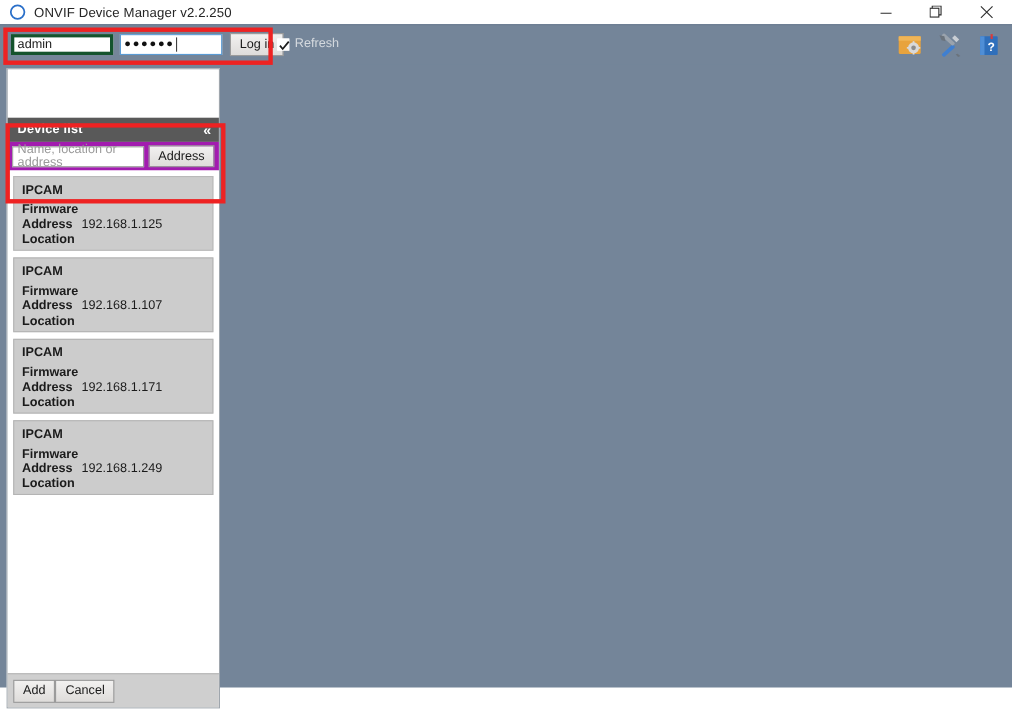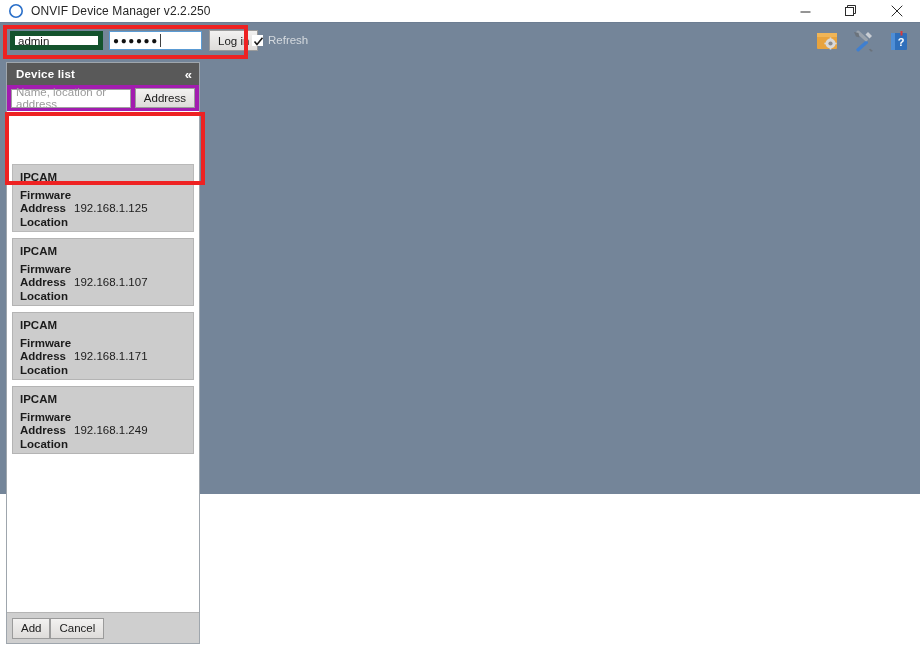--- a/index.html
+++ b/index.html
@@ -11,21 +11,21 @@
     height: 650px;
     overflow: hidden;
     font-family: "Liberation Sans", sans-serif;
     background: #ffffff;
     -webkit-font-smoothing: antialiased;
   }
 
   #app {
     position: relative;
     width: 920px;
-    height: 494px;
+    height: 625px;
     background: #748599;
   }
 
   
   .titlebar {
     position: absolute;
     left: 0; top: 0;
     width: 920px; height: 22px;
     background: #ffffff;
     display: flex;
@@ -69,21 +69,21 @@
 
   .login-fields {
     position: absolute;
     left: 10px; top: 30px;
     display: flex;
     align-items: center;
   }
   .txtfield {
     height: 19px;
     background: #ffffff;
-    border: 5px solid #14532d;
+    border: 3px solid #14532d;
     box-sizing: border-box;
     font-size: 11.5px;
     color: #1a1a1a;
     padding: 0 3px;
     display: flex;
     align-items: center;
     font-family: "Liberation Sans", sans-serif;
   }
   .txtfield.user { width: 93px; }
   .txtfield.pass {
@@ -176,20 +176,21 @@
   }
   .panel-header {
     height: 22px;
     background: #595959;
     color: #ffffff;
     display: flex;
     align-items: center;
     justify-content: space-between;
     padding: 0 7px 0 9px;
     flex: 0 0 auto;
+    margin-top: 44px;
   }
   .panel-title {
     font-size: 11.5px;
     font-weight: bold;
     letter-spacing: .2px;
   }
   .collapse-icon {
     font-size: 13px;
     font-weight: bold;
     color: #ffffff;
@@ -217,21 +218,20 @@
     padding: 0 4px;
     font-family: "Liberation Sans", sans-serif;
   }
   .btn-cancel { height: 20px; flex: 0 0 auto; }
 
   .device-scroll {
     flex: 1 1 auto;
     background: #ffffff;
     padding: 5px 5px 0 5px;
     overflow: hidden;
-    margin-top: 48px;
   }
   .device-card {
     background: #cccccc;
     border: 1px solid #b4b4b4;
     box-sizing: border-box;
     height: 68px;
     margin-bottom: 6px;
     padding: 6px 0 0 7px;
     position: relative;
   }

